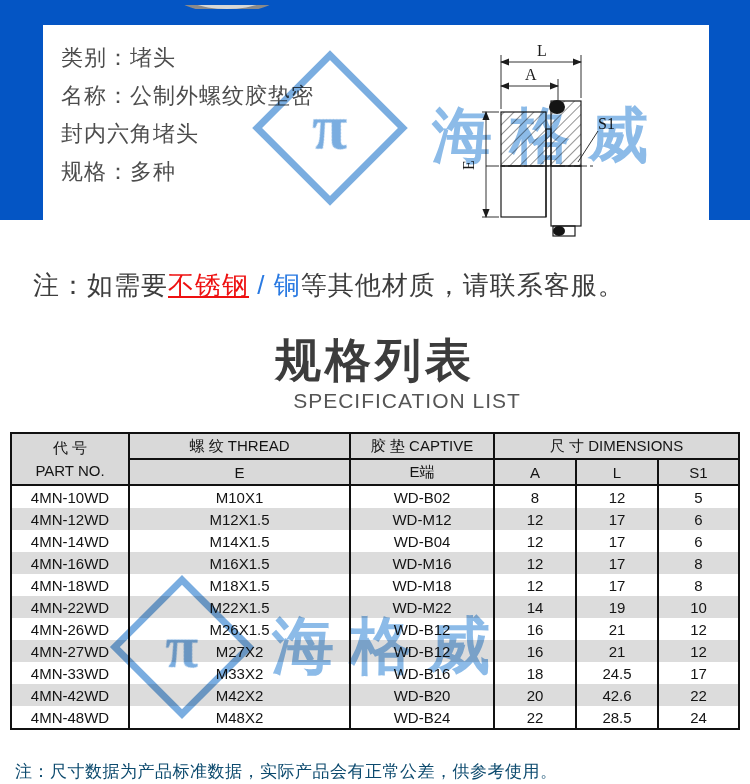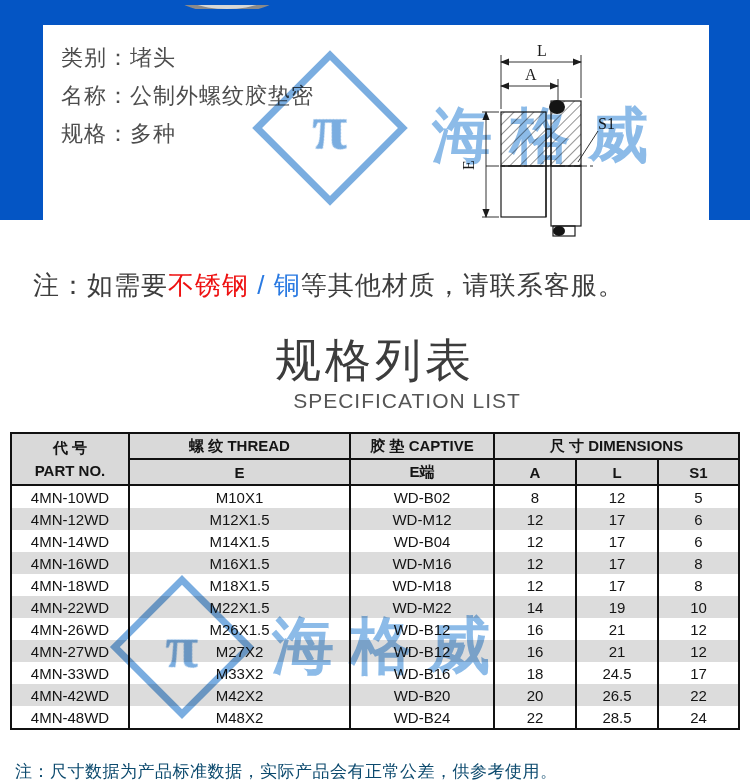--- a/index.html
+++ b/index.html
@@ -34,39 +34,39 @@
   .wm1 .wm-pi{font-size:64px;}
   .wm1 .wm-brand{left:432px;top:96px;font-size:60px;letter-spacing:18px;}
   .wm2 .wm-diamond{left:131px;top:596px;width:88px;height:88px;}
   .wm2 .wm-pi{font-size:60px;}
   .wm2 .wm-brand{left:272px;top:604px;font-size:62px;letter-spacing:16px;}
   
   .material-note{
     position:absolute;left:33px;top:268px;width:700px;
     font-size:26px;color:#3d3d3d;letter-spacing:1px;
   }
-  .material-note .red{color:#ee1111;}
+  .material-note .red{color:#ee1111;text-decoration:underline;}
   .material-note .blue{color:#2a7ae2;}
   
   .spec-title{
     position:absolute;left:0;top:330px;width:750px;margin:0;text-align:center;
-    font-size:46px;font-weight:400;color:#3c3c3c;letter-spacing:4px;
+    font-size:46px;font-weight:700;color:#3c3c3c;letter-spacing:4px;
   }
   .spec-subtitle{
     position:absolute;left:0;top:389px;width:750px;text-align:center;
     font-size:21px;color:#555;letter-spacing:1px;padding-left:32px;
   }
   
   .spec-table{
     position:absolute;left:10px;top:432px;width:730px;
     border-collapse:collapse;table-layout:fixed;
     font-size:15px;color:#141414;
   }
   .spec-table,.spec-table th,.spec-table td{border:2px solid #111;}
-  .spec-table th{background:#d9d9d9;font-weight:bold;height:24px;padding:0;}
+  .spec-table th{background:#d9d9d9;font-weight:normal;height:24px;padding:0;}
   .spec-table td{height:22px;padding:0;text-align:center;border-top:none;border-bottom:none;}
   .spec-table .hdr-sub th{border-top:1px solid #111;}
   .spec-table .part-hdr div{line-height:23px;}
   .spec-table tbody tr.alt td{background:#dcdcdc;}
   .spec-table tbody tr:last-child td{border-bottom:2px solid #111;}
   
   .footer-note{
     position:absolute;left:15px;top:760px;width:720px;
     font-size:17px;color:#0c4a6e;letter-spacing:0.5px;
   }
@@ -83,20 +83,21 @@
         <ellipse cx="57" cy="-17" rx="50" ry="21" fill="#d8d8d6"></ellipse>
         <ellipse cx="57" cy="-18" rx="42" ry="18" fill="#7c7c7a"></ellipse>
         <ellipse cx="57" cy="-19" rx="34" ry="15" fill="#c4c4c2"></ellipse>
       </svg>
     </div>
 
     <div class="info-panel">
       <div class="info-lines">
         <div>类别：堵头</div>
         <div>名称：公制外螺纹胶垫密</div>
+        <div>封内六角堵头</div>
         <div>规格：多种</div>
       </div>
 
       <svg class="drawing" width="260" height="215" viewBox="0 0 260 215">
         <defs>
           <pattern id="hatch" patternUnits="userSpaceOnUse" width="7" height="7" patternTransform="rotate(45)">
             <line x1="0" y1="0" x2="0" y2="7" stroke="#3a3a3a" stroke-width="1.1"></line>
           </pattern>
           <marker id="arr" markerWidth="10" markerHeight="8" refX="9" refY="4" orient="auto">
             <path d="M0,0 L10,4 L0,8 z" fill="#1c1c1c"></path>
@@ -256,21 +257,21 @@
         <td>WD-B16</td>
         <td>18</td>
         <td>24.5</td>
         <td>17</td>
       </tr>
         <tr class="alt">
         <td>4MN-42WD</td>
         <td>M42X2</td>
         <td>WD-B20</td>
         <td>20</td>
-        <td>26.5</td>
+        <td>42.6</td>
         <td>22</td>
       </tr>
         <tr>
         <td>4MN-48WD</td>
         <td>M48X2</td>
         <td>WD-B24</td>
         <td>22</td>
         <td>28.5</td>
         <td>24</td>
       </tr>

